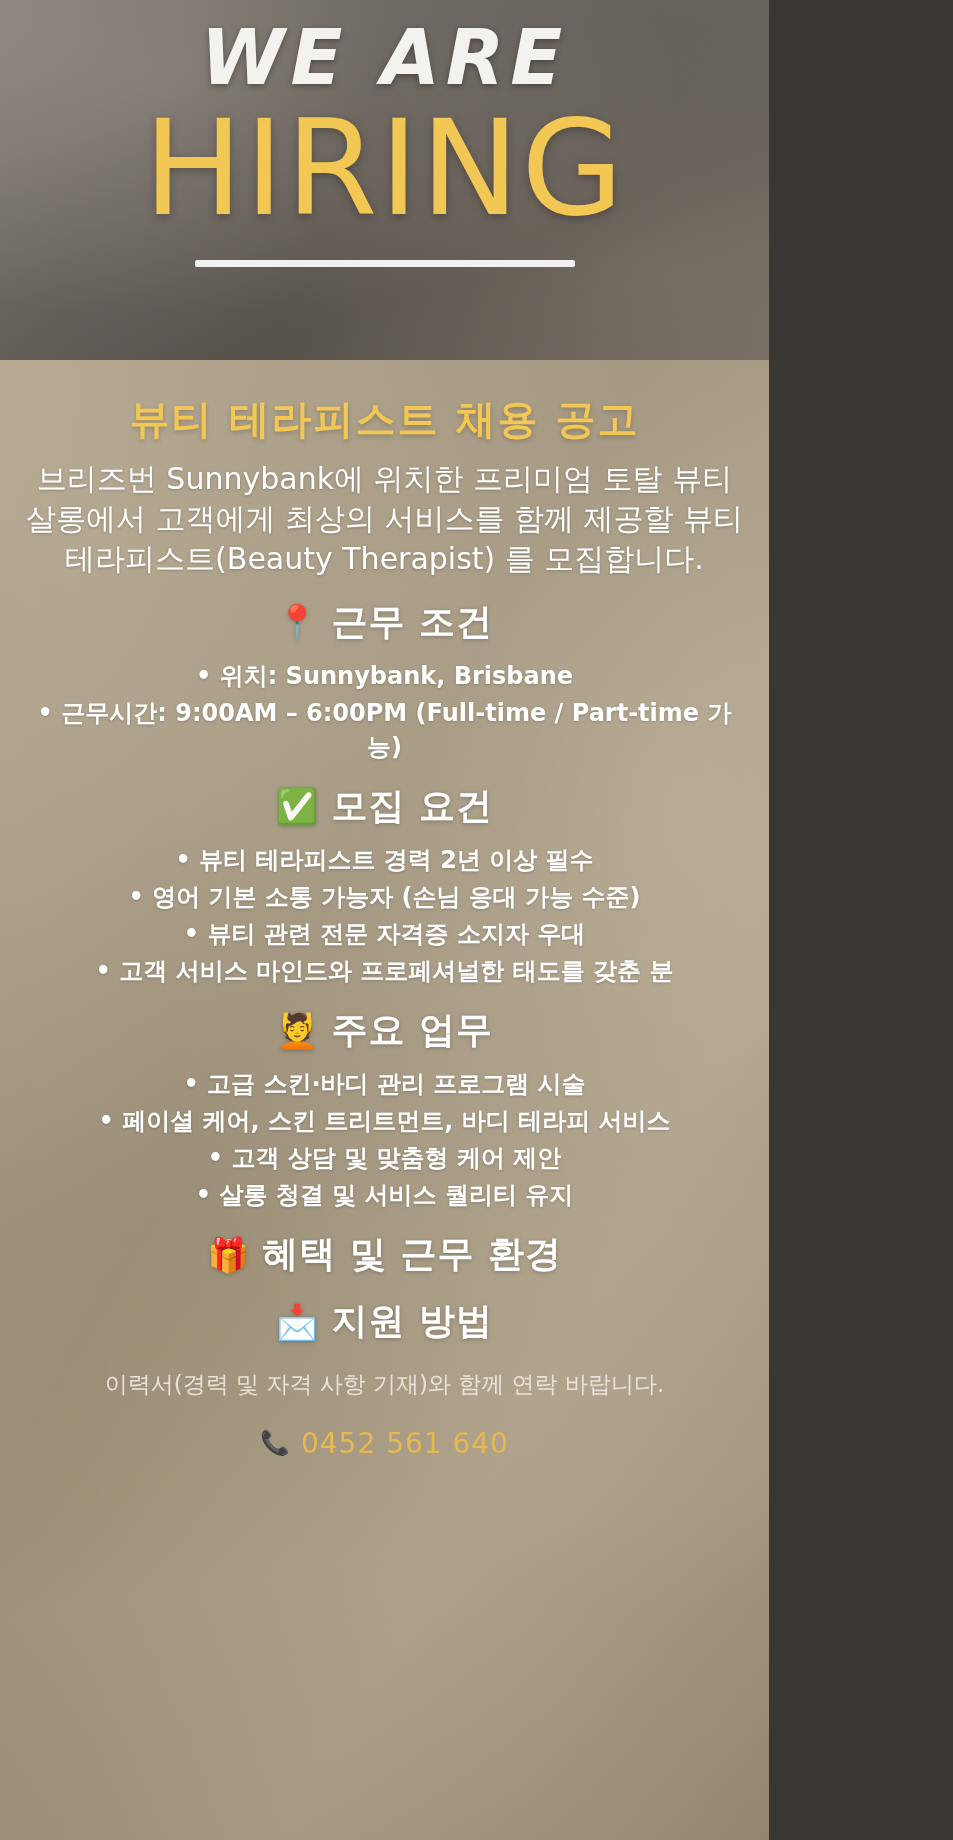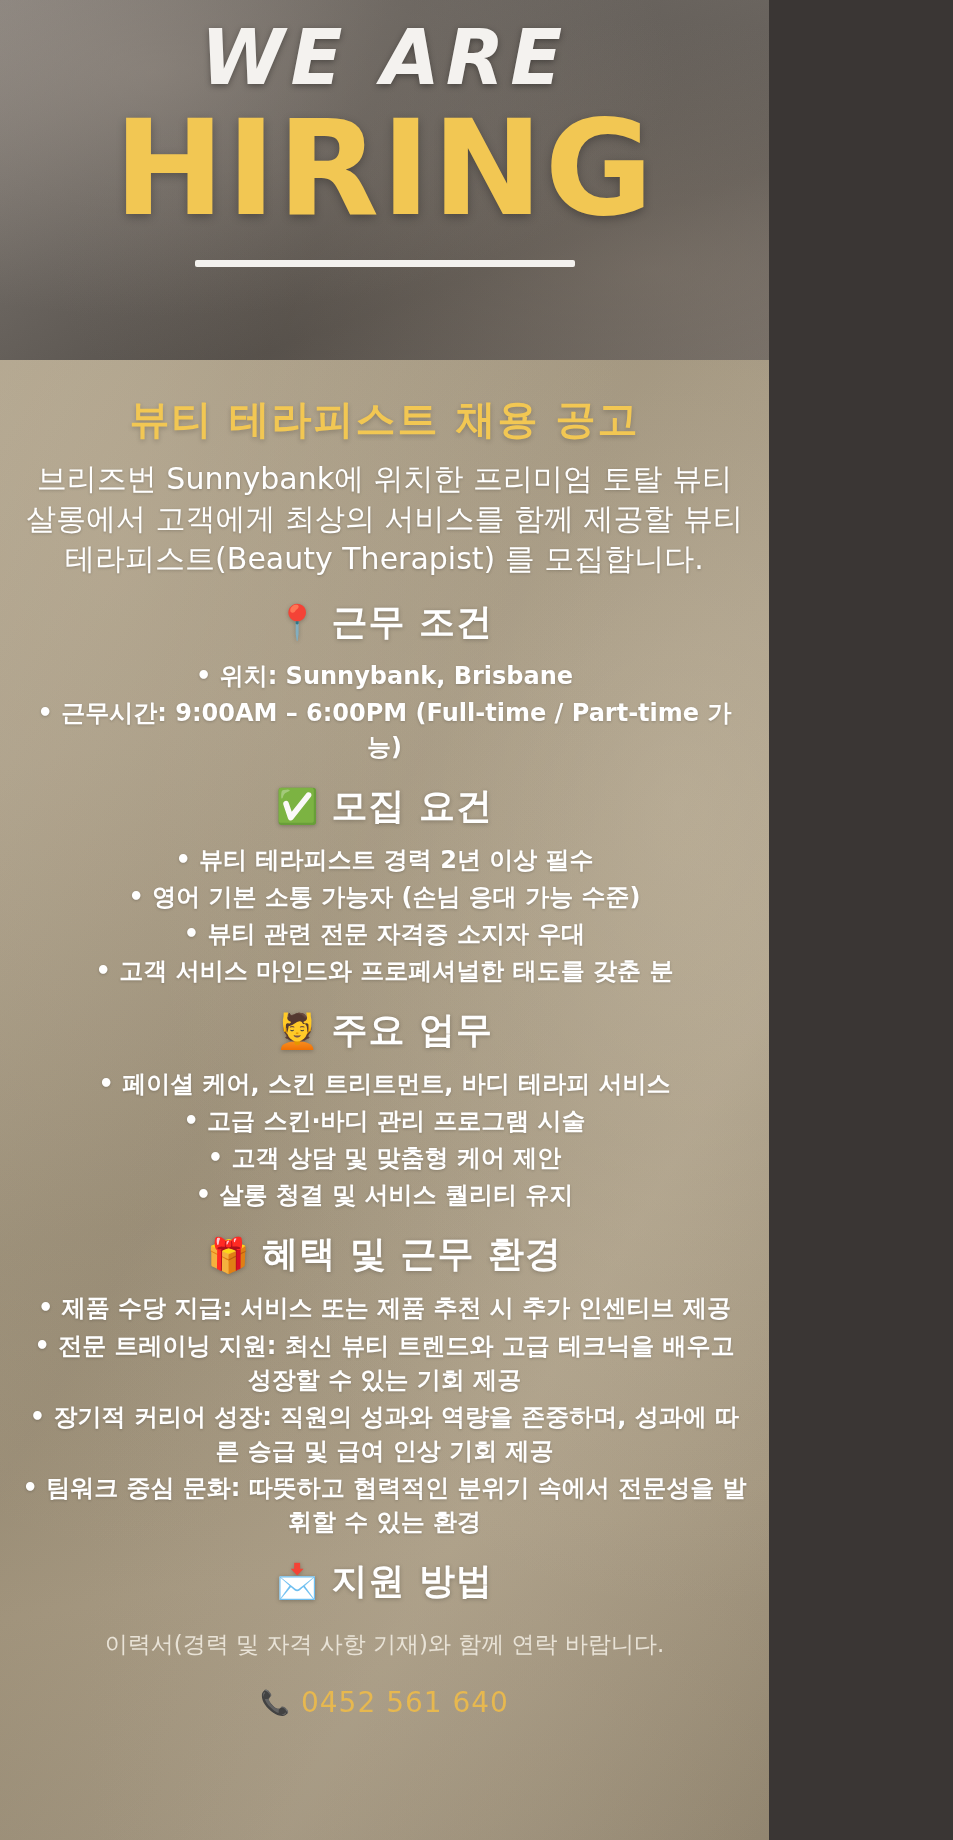--- a/index.html
+++ b/index.html
@@ -54,21 +54,21 @@
     font-weight: 700;
     font-size: 76px;
     letter-spacing: 6px;
     color: #f4f2ef;
     text-shadow: 0 2px 6px rgba(0,0,0,0.35);
     line-height: 1.05;
     margin: 0;
   }
   .hiring {
     font-family: "DejaVu Sans", sans-serif;
-    font-weight: 700;
+    font-weight: 400;
     font-size: 132px;
     letter-spacing: 2px;
     color: #f2c753;
     line-height: 1.0;
     margin: 4px 0 0 0;
     text-shadow: 0 3px 10px rgba(0,0,0,0.28);
   }
   .hero-rule {
     width: 380px;
     height: 7px;
@@ -217,38 +217,32 @@
           <li>고객 서비스 마인드와 프로페셔널한 태도를 갖춘 분</li>
         </ul>
       </div>
 
       <div class="section">
         <div class="section-head">
           <span class="emj">💆</span>
           <span>주요 업무</span>
         </div>
         <ul class="bullets">
+          <li>고급 스킨·바디 관리 프로그램 시술</li>
           <li>페이셜 케어, 스킨 트리트먼트, 바디 테라피 서비스</li>
-          <li>고급 스킨·바디 관리 프로그램 시술</li>
           <li>고객 상담 및 맞춤형 케어 제안</li>
           <li>살롱 청결 및 서비스 퀄리티 유지</li>
         </ul>
       </div>
 
       <div class="section">
         <div class="section-head">
           <span class="emj">🎁</span>
           <span>혜택 및 근무 환경</span>
         </div>
-        <ul class="bullets">
-          <li>제품 수당 지급: 서비스 또는 제품 추천 시 추가 인센티브 제공</li>
-          <li>전문 트레이닝 지원: 최신 뷰티 트렌드와 고급 테크닉을 배우고 성장할 수 있는 기회 제공</li>
-          <li>장기적 커리어 성장: 직원의 성과와 역량을 존중하며, 성과에 따른 승급 및 급여 인상 기회 제공</li>
-          <li>팀워크 중심 문화: 따뜻하고 협력적인 분위기 속에서 전문성을 발휘할 수 있는 환경</li>
-        </ul>
       </div>
 
       <div class="section">
         <div class="section-head">
           <span class="emj">📩</span>
           <span>지원 방법</span>
         </div>
         <p class="apply-note">이력서(경력 및 자격 사항 기재)와 함께 연락 바랍니다.</p>
         <div class="phone">
           <span class="emj">📞</span>

